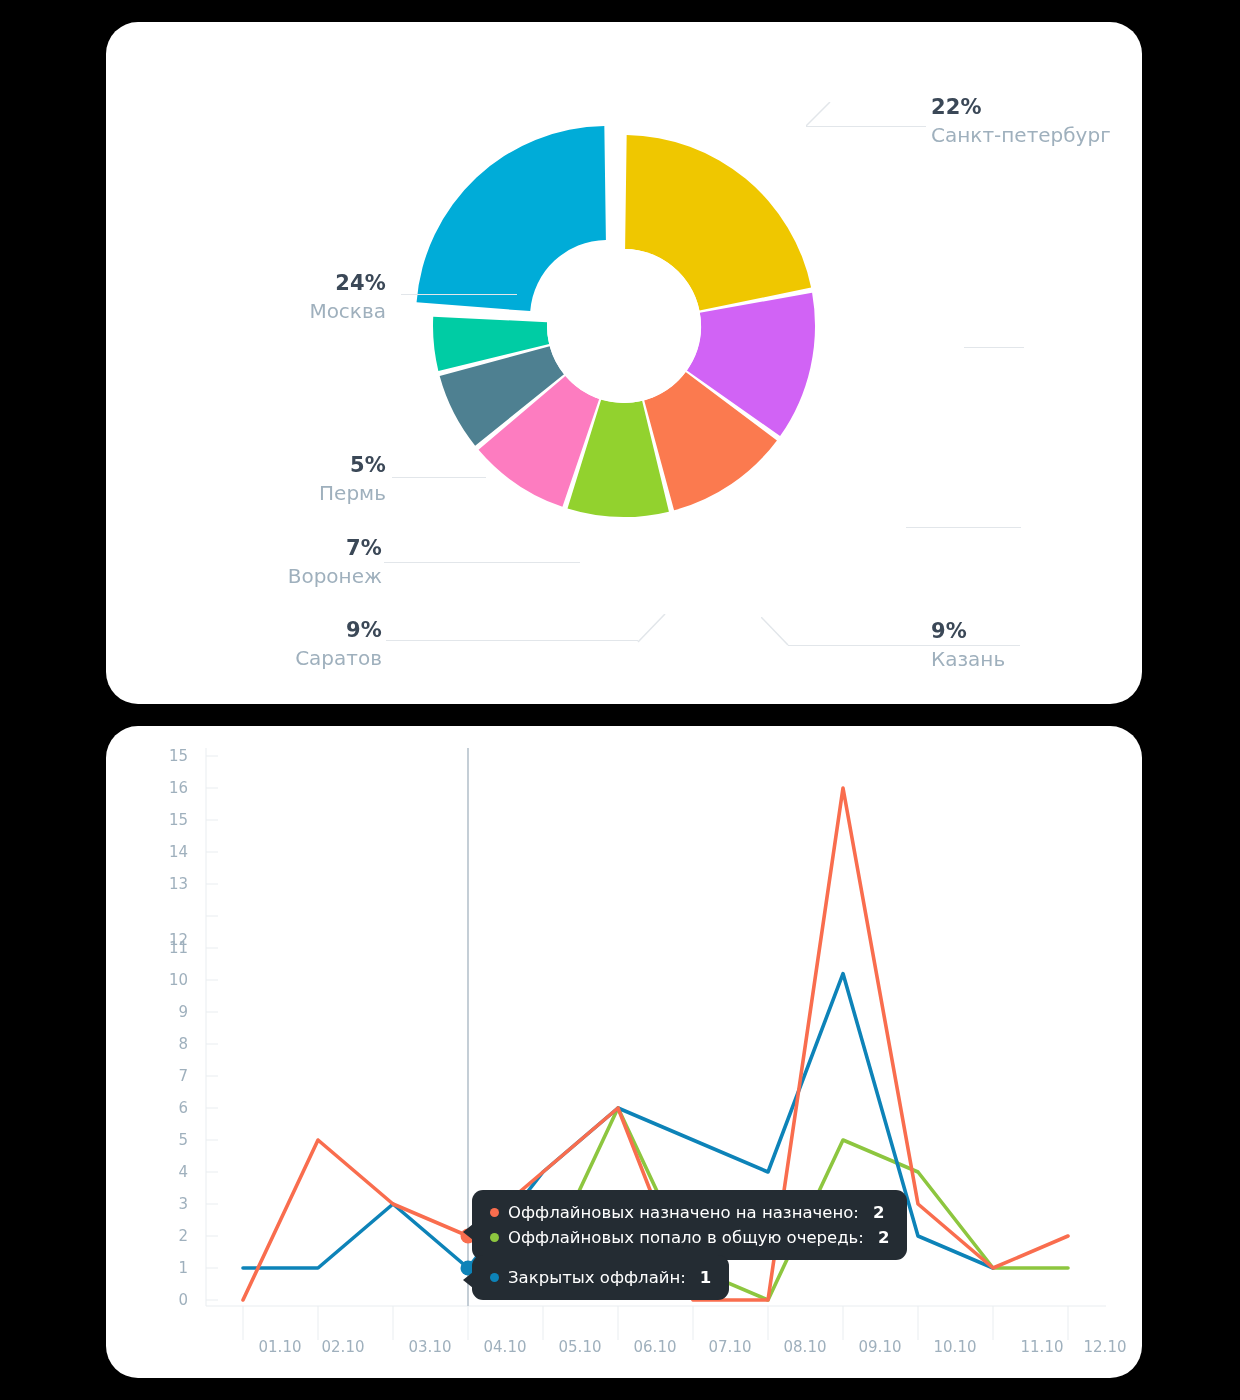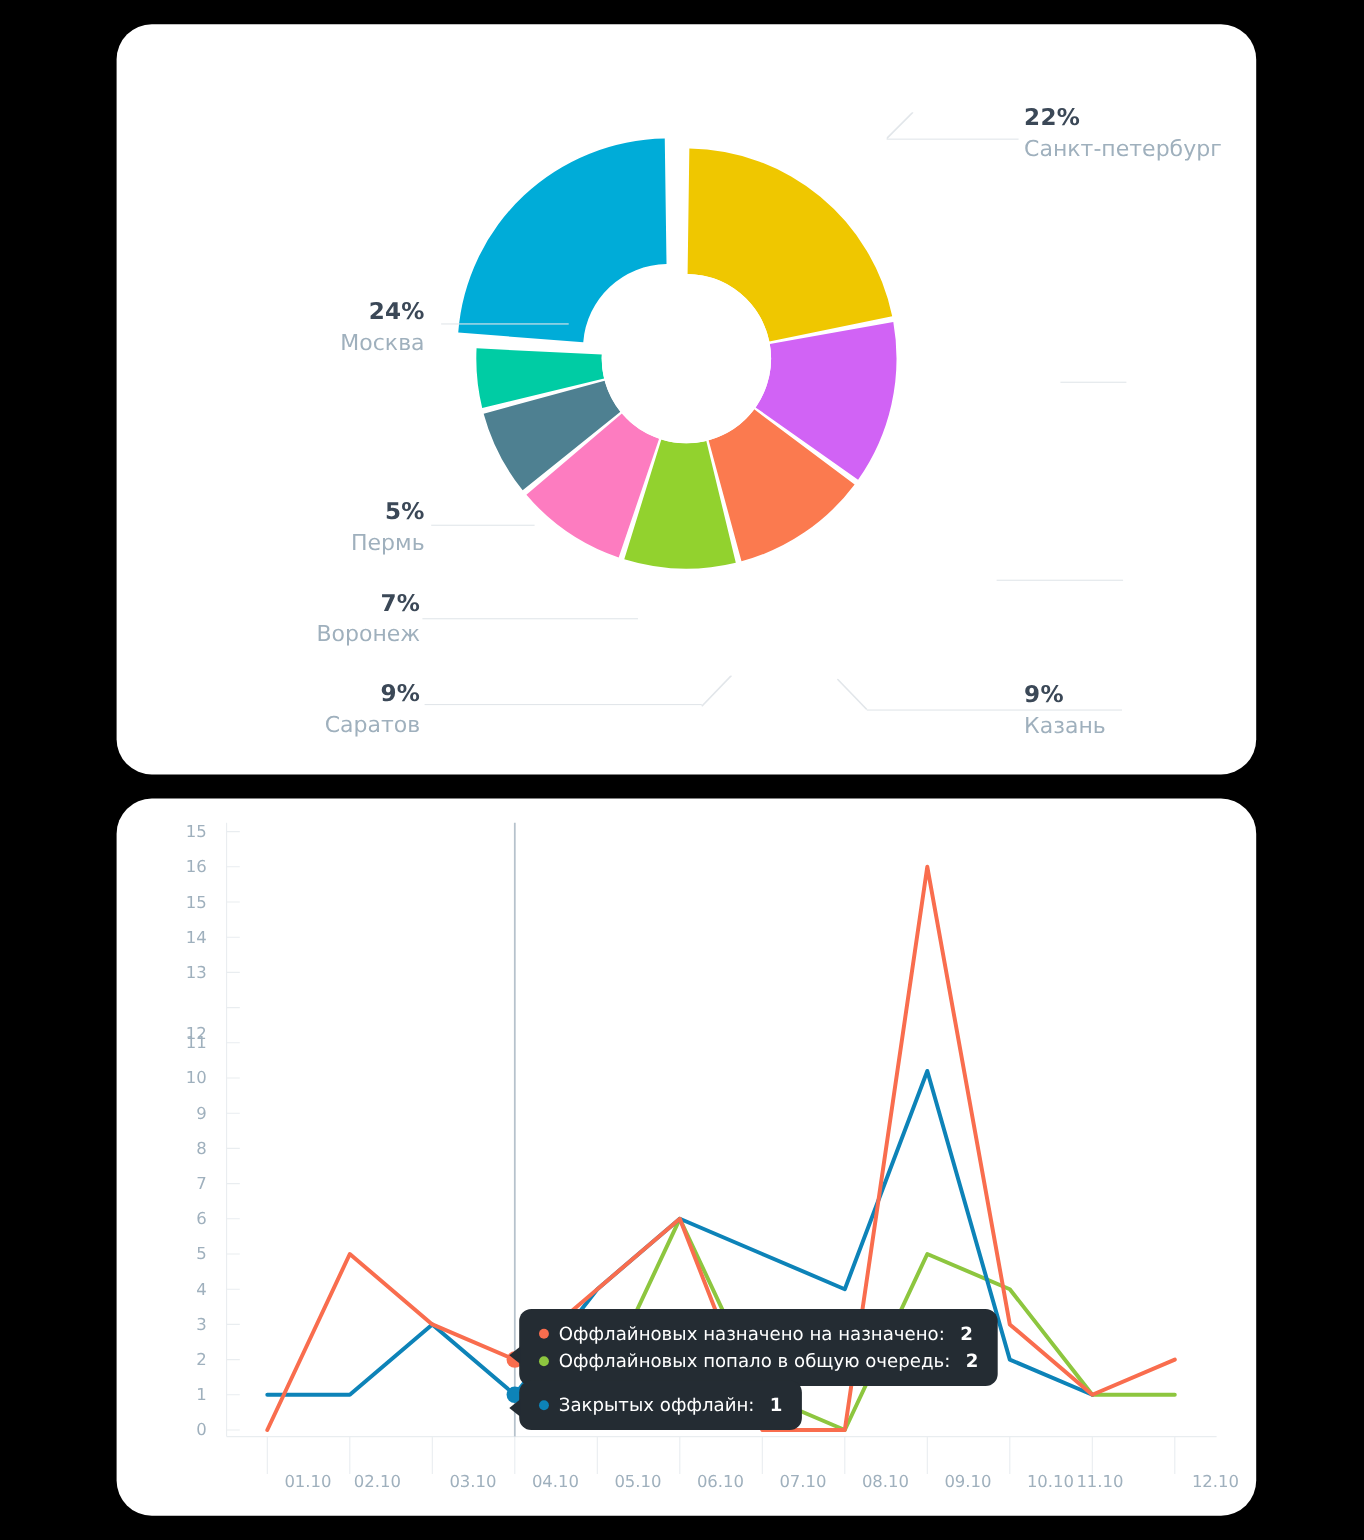--- a/index.html
+++ b/index.html
@@ -256,21 +256,21 @@
       <div class="xtick" style="left:174px;">01.10</div>
       <div class="xtick" style="left:237px;">02.10</div>
       <div class="xtick" style="left:324px;">03.10</div>
       <div class="xtick" style="left:399px;">04.10</div>
       <div class="xtick" style="left:474px;">05.10</div>
       <div class="xtick" style="left:549px;text-align:center;">06.10</div>
       <div class="xtick" style="left:624px;">07.10</div>
       <div class="xtick" style="left:699px;">08.10</div>
       <div class="xtick" style="left:774px;">09.10</div>
       <div class="xtick" style="left:849px;">10.10</div>
-      <div class="xtick" style="left:894px;">11.10</div>
+      <div class="xtick" style="left:936px;">11.10</div>
       <div class="xtick" style="left:999px;">12.10</div>
 
       <div class="tip" id="tip-main">
         <span class="tail-l"></span>
         <div class="row">
           <span class="dot" style="background:#F96D4E;"></span>
           <span>Оффлайновых назначено на назначено:</span>
           <span class="val">2</span>
         </div>
         <div class="row">

